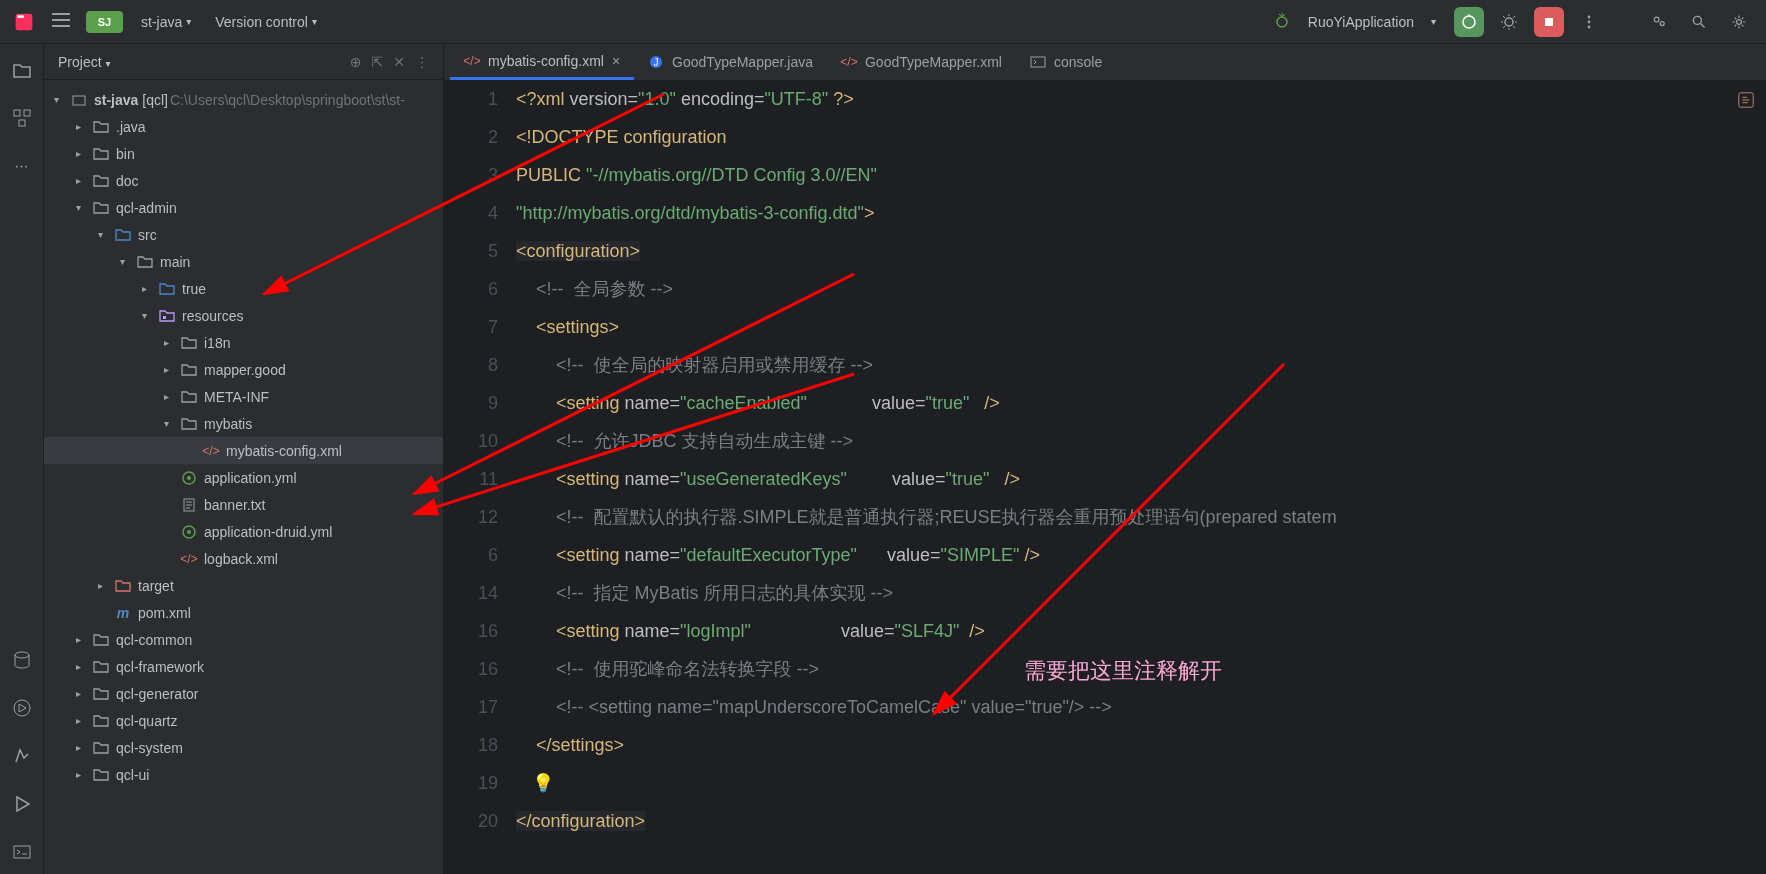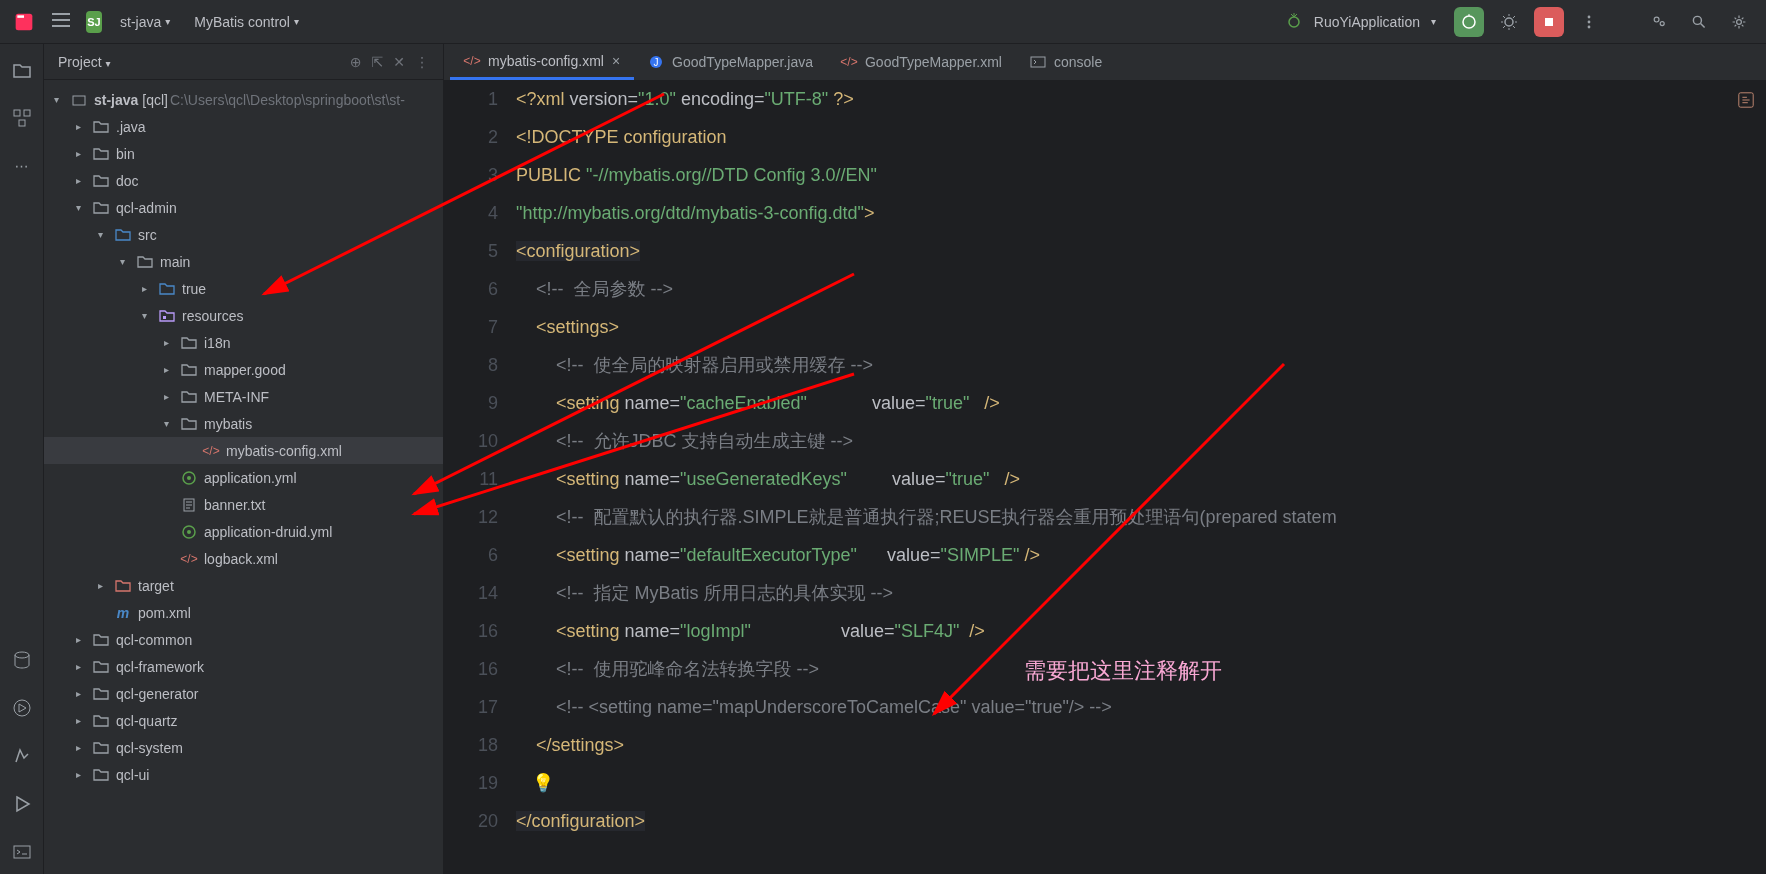--- a/index.html
+++ b/index.html
@@ -2,24 +2,24 @@
 <html><head>
 <meta charset="utf-8">
 <style>
 *{margin:0;padding:0;box-sizing:border-box;font-family:"Segoe UI",Arial,sans-serif}
 body{background:#1e1f22;color:#bcbec4;width:1766px;height:874px;overflow:hidden;font-size:14px}
 .top-bar{height:44px;background:#2b2d30;display:flex;align-items:center;padding:0 12px;gap:12px;border-bottom:1px solid #1e1f22}
 .top-bar .left{display:flex;align-items:center;gap:12px;flex:1}
 .top-bar .right{display:flex;align-items:center;gap:10px}
 .logo-icon{width:24px;height:24px;display:flex;align-items:center;justify-content:center;color:#fe315d;font-weight:bold}
 .menu-btn{color:#9aa0a6;cursor:pointer;padding:4px}
-.proj-badge{background:#5a9f4b;color:#fff;width:16px;height:22px;border-radius:4px;display:flex;align-items:center;justify-content:center;font-size:11px;font-weight:bold}
+.proj-badge{background:#5a9f4b;color:#fff;width:37px;height:22px;border-radius:4px;display:flex;align-items:center;justify-content:center;font-size:11px;font-weight:bold}
 .menu-item{color:#bcbec4;cursor:pointer;display:flex;align-items:center;gap:4px;padding:4px 6px}
 .chevron-down{font-size:10px}
-.run-config{display:flex;align-items:center;gap:11px;color:#bcbec4;padding:4px 8px}
+.run-config{display:flex;align-items:center;gap:17px;color:#bcbec4;padding:4px 8px}
 .icon-btn{width:30px;height:30px;display:flex;align-items:center;justify-content:center;border-radius:6px;cursor:pointer}
 .icon-btn.green{background:#57965c}
 .icon-btn.red{background:#db5c5c}
 .icon-btn svg{width:16px;height:16px}
 .main{display:flex;height:calc(100% - 44px)}
 .left-rail{width:44px;background:#2b2d30;display:flex;flex-direction:column;padding-top:14px;gap:24px;align-items:center;border-right:1px solid #1e1f22}
 .rail-icon{width:24px;height:24px;display:flex;align-items:center;justify-content:center;color:#9aa0a6;cursor:pointer}
 .sidebar{width:400px;background:#2b2d30;display:flex;flex-direction:column;border-right:1px solid #1e1f22}
 .sidebar-header{height:36px;display:flex;align-items:center;padding:0 14px;gap:15px;border-bottom:1px solid #1e1f22}
 .sidebar-title{color:#bcbec4;font-weight:500}
@@ -65,21 +65,21 @@
       </div>
     <div class="menu-btn"><svg width="18" height="14" viewBox="0 0 18 14">
           <path d="M0 1h18M0 7h18M0 13h18" stroke="#9aa0a6" stroke-width="2"></path>
         </svg></div>
     <div class="proj-badge">SJ</div>
     <div class="menu-item">
         <span>st-java</span>
         <span class="chevron-down">▾</span>
       </div>
     <div class="menu-item">
-        <span>MyBatis control</span>
+        <span>Version control</span>
         <span class="chevron-down">▾</span>
       </div>
   </div>
   <div class="right">
     <div class="run-config">
         <svg width="18" height="18" viewBox="0 0 18 18">
           <circle cx="9" cy="9" r="5" fill="none" stroke="#5a9f4b" stroke-width="1.5"></circle>
           <path d="M9 4 L9 0 M6 1 L9 4 L12 1" stroke="#5a9f4b" fill="none"></path>
         </svg>
         <span>RuoYiApplication</span>

